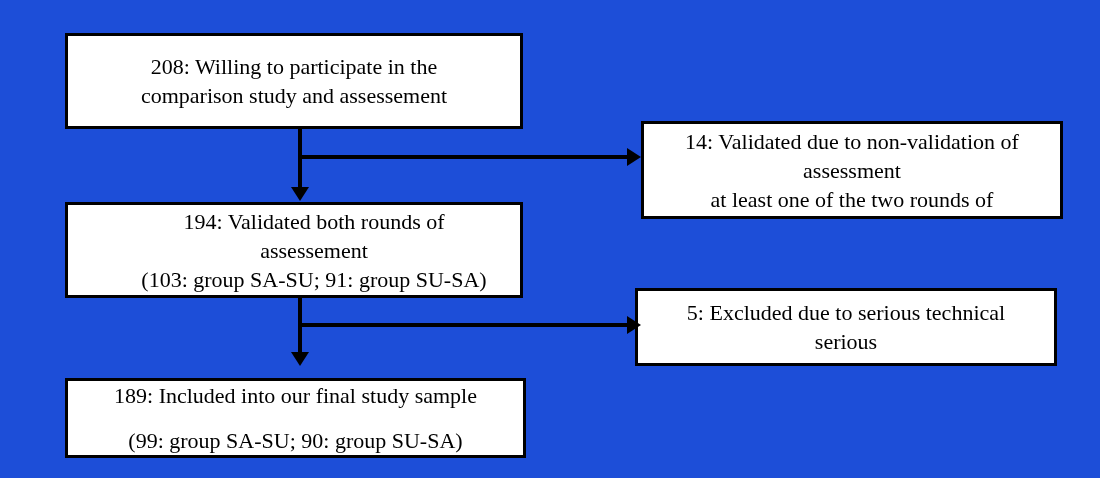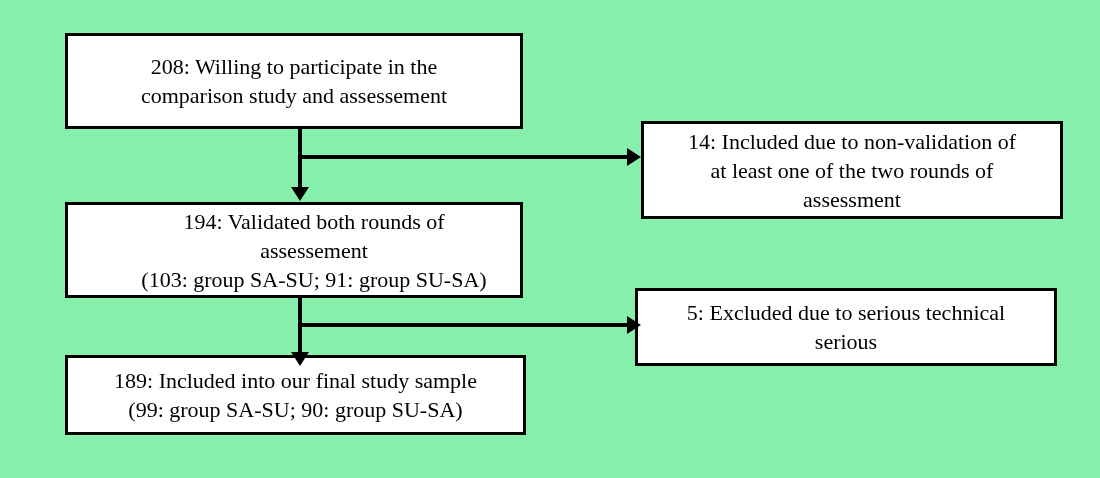--- a/index.html
+++ b/index.html
@@ -4,41 +4,41 @@
 <style>
   html, body {
     margin: 0;
     padding: 0;
     background: #ffffff;
   }
   .canvas {
     position: relative;
     width: 1100px;
     height: 478px;
-    background: #86efac;
+    background: #1d4ed8;
     overflow: hidden;
     font-family: "Liberation Serif", "DejaVu Serif", serif;
   }
   .box {
     position: absolute;
     box-sizing: border-box;
     border: 3px solid #000000;
     background: #ffffff;
     display: flex;
     flex-direction: column;
     justify-content: center;
     align-items: center;
     text-align: center;
     font-size: 22px;
     line-height: 29px;
     color: #000000;
   }
   #box-randomized   { left: 65px;  top: 33px;  width: 458px; height: 96px; }
   #box-validated    { left: 65px;  top: 202px; width: 458px; height: 96px; padding-left: 40px; }
-  #box-final        { left: 65px;  top: 355px; width: 461px; height: 80px; }
+  #box-final        { left: 65px;  top: 378px; width: 461px; height: 80px; justify-content: space-between; }
   #box-excluded-1   { left: 641px; top: 121px; width: 422px; height: 98px; }
   #box-excluded-2   { left: 635px; top: 288px; width: 422px; height: 78px; }
 
   .conn {
     position: absolute;
     background: #000000;
   }
   #conn-v1 { left: 298px; top: 128px; width: 4px;   height: 62px; }
   #conn-h1 { left: 298px; top: 155px; width: 332px; height: 4px;  }
   #conn-v2 { left: 298px; top: 297px; width: 4px;   height: 58px; }
@@ -79,23 +79,23 @@
     <div>assessement</div>
     <div>(103: group SA-SU; 91: group SU-SA)</div>
   </div>
 
   <div class="box" id="box-final">
     <div>189: Included into our final study sample</div>
     <div>(99: group SA-SU; 90: group SU-SA)</div>
   </div>
 
   <div class="box" id="box-excluded-1">
-    <div>14: Included due to non-validation of</div>
+    <div>14: Validated due to non-validation of</div>
+    <div>assessment</div>
     <div>at least one of the two rounds of</div>
-    <div>assessment</div>
   </div>
 
   <div class="box" id="box-excluded-2">
     <div>5: Excluded due to serious technical</div>
     <div>serious</div>
   </div>
 
   <div class="conn" id="conn-v1"></div>
   <div class="conn" id="conn-h1"></div>
   <div class="arrowhead down" id="arrow-into-validated"></div>

